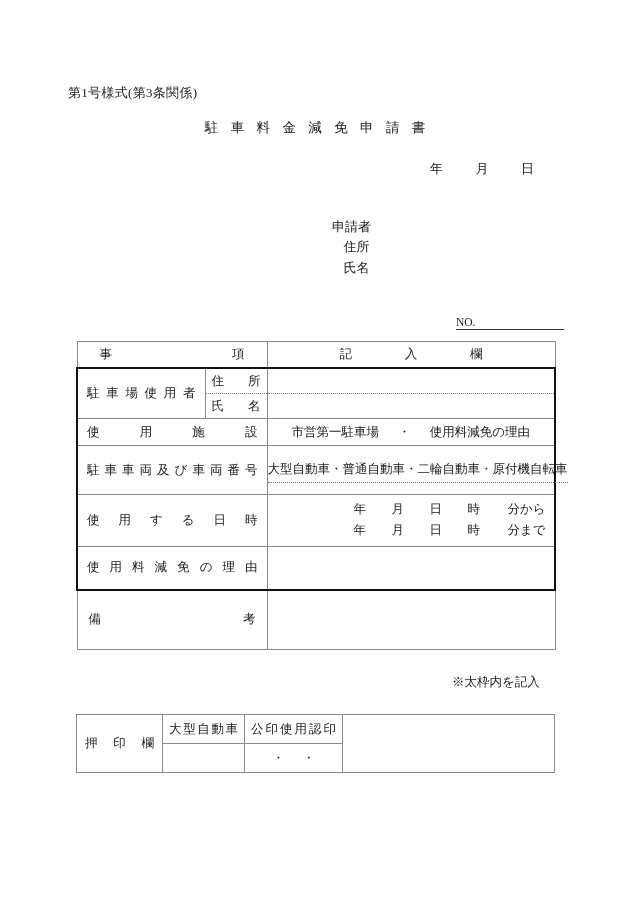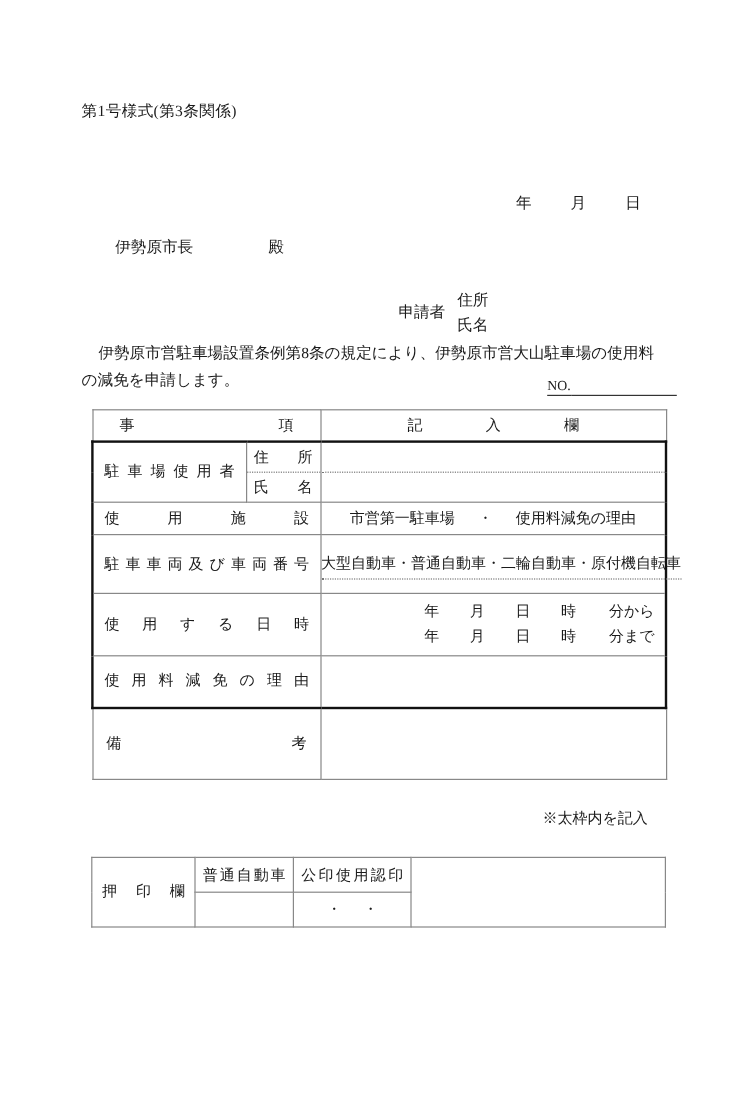--- a/index.html
+++ b/index.html
@@ -52,25 +52,26 @@
   .addressee {
     position: absolute;
     left: 96px; top: 197px;
     font-size: 13px;
     white-space: nowrap;
   }
   .addressee .sp { display: inline-block; width: 56px; }
 
   .applicant-block {
     position: absolute;
-    left: 332px; top: 239px;
+    left: 332px; top: 218px;
     font-size: 13px;
     display: flex;
     align-items: center;
     white-space: nowrap;
+    flex-direction: column;
   }
   .applicant-label { margin-right: 10px; }
   .applicant-fields {
     display: flex;
     flex-direction: column;
     line-height: 1.65;
   }
 
   .body-text {
     position: absolute;
@@ -231,46 +232,39 @@
     white-space: nowrap;
   }
 </style>
 </head>
 <body>
 
 <div class="page">
 
   <div class="form-no">第1号様式(第3条関係)</div>
 
+  <div class="doc-title">駐 車 料 金 減 免 申 請 書</div>
 
   <div class="date-line">
     <span>年</span>
     <span class="gap"></span>
     <span>月</span>
     <span class="gap"></span>
     <span>日</span>
   </div>
 
-  <div class="addressee">
-    <span>伊勢原市長</span>
-    <span class="sp"></span>
-    <span>殿</span>
-  </div>
 
   <div class="applicant-block">
     <span class="applicant-label">申請者</span>
     <span class="applicant-fields">
       <span>住所</span>
       <span>氏名</span>
     </span>
   </div>
 
-  <div class="body-text">
-    <span class="indent"></span><span>伊勢原市営駐車場設置条例第8条の規定により、伊勢原市営大山駐車場の使用料の減免を申請します。</span>
-  </div>
 
   <div class="no-field">
     <span class="label">NO.</span>
     <span class="rule"></span>
   </div>
 
   <table class="main-table">
     <colgroup>
       <col class="col-item">
         <col class="col-sub">
@@ -375,21 +369,21 @@
         <col class="seal-c2">
         <col class="seal-c3">
         <col class="seal-c4">
     </colgroup>
     <tbody>
       <tr>
         <td rowspan="2">
           <span class="sp-label" style="padding:0 8px">押印欄</span>
         </td>
         <td>
-          <span class="sp-label-narrow">普通自動車</span>
+          <span class="sp-label-narrow">大型自動車</span>
         </td>
         <td>
           <span class="sp-label-narrow">公印使用認印</span>
         </td>
         <td rowspan="2"></td>
       </tr>
       <tr>
         <td></td>
         <td>
           <div class="seal-dots">・・</div>

